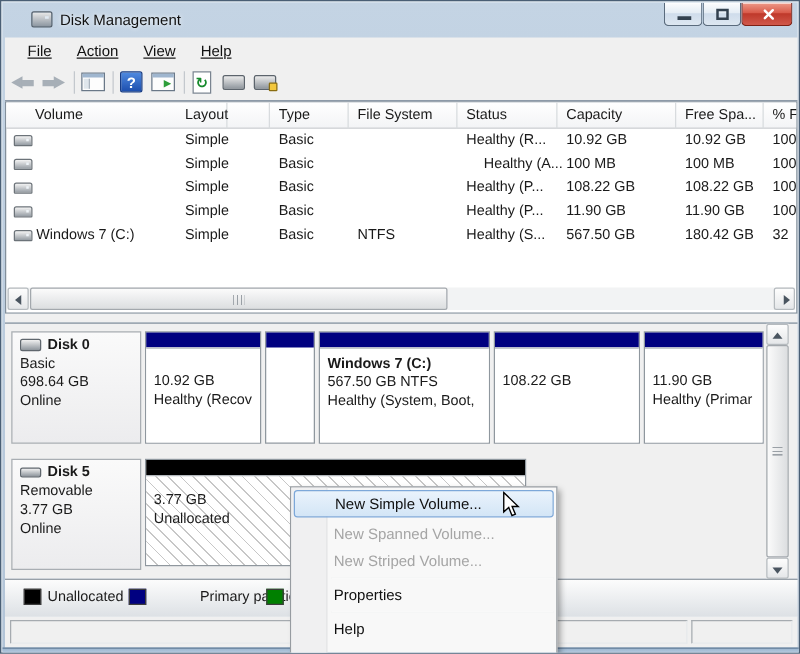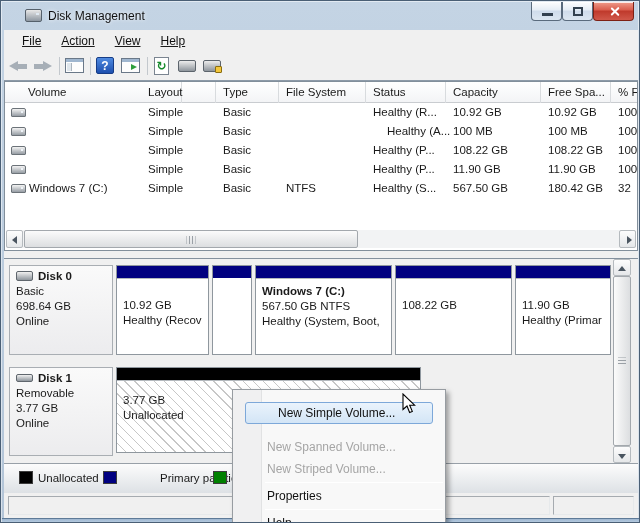--- a/index.html
+++ b/index.html
@@ -146,21 +146,21 @@
   .bottomchrome { left:1px; top:517px; width:638px; height:5px;
     background:linear-gradient(#9db6d0,#bcd0e3); border-top:1px solid #5e7a97; }
 
   
   .ctxmenu { left:231px; top:388px; width:214px; height:135px; background:#f8f8f8;
     border:1px solid #979ca1; box-shadow:3px 3px 5px rgba(0,0,0,.35); z-index:50; overflow:hidden; }
   .ctx-gutter { position:absolute; left:0; top:0; bottom:0; width:28px; background:#f0f0f1; }
   .ctx-gutterline { position:absolute; left:28px; top:0; bottom:0; width:1px; background:#e1e2e3; }
   .ctx-item { position:relative; height:22px; line-height:22px; padding-left:34px;
     font-size:12px; color:#111; white-space:nowrap; }
-  .ctx-item.hl { margin:12px; height:22px; line-height:20px; padding-left:32px;
+  .ctx-item.hl { margin:2px; height:22px; line-height:20px; padding-left:32px;
     border:1px solid #7da8d9; border-radius:3px;
     background:linear-gradient(#eaf3fc,#d3e5f6); }
   .ctx-item.dis { color:#a5a5a5; }
   .ctx-sep { height:1px; margin:2px 2px 2px 32px; background:#dedfe0; border-bottom:1px solid #fff; }
 
   .cursor { left:400px; top:392px; z-index:60; }
 </style>
 </head>
 <body>
 
@@ -347,21 +347,21 @@
   </div>
   <div class="abs part" style="left:514px;top:264px;width:96px;height:90px;">
     <div class="part-band"></div>
     <div class="part-body">
       <div class="part-line">11.90 GB</div>
       <div class="part-line">Healthy (Primar</div>
     </div>
   </div>
 
   <div class="abs disklabel" style="top:366px;height:89px;">
-    <div class="dname"><span class="dl-ico" style="height:8px;top:2px;"></span><span>Disk 1</span></div>
+    <div class="dname"><span class="dl-ico" style="height:8px;top:2px;"></span><span>Disk 5</span></div>
     <div class="dline">Removable</div>
     <div class="dline">3.77 GB</div>
     <div class="dline">Online</div>
   </div>
 
   <div class="abs part" style="left:115px;top:366px;width:305px;height:86px;">
     <div class="part-band band-black"></div>
     <div class="part-body hatched">
       <div class="part-line">3.77 GB</div>
       <div class="part-line">Unallocated</div>

